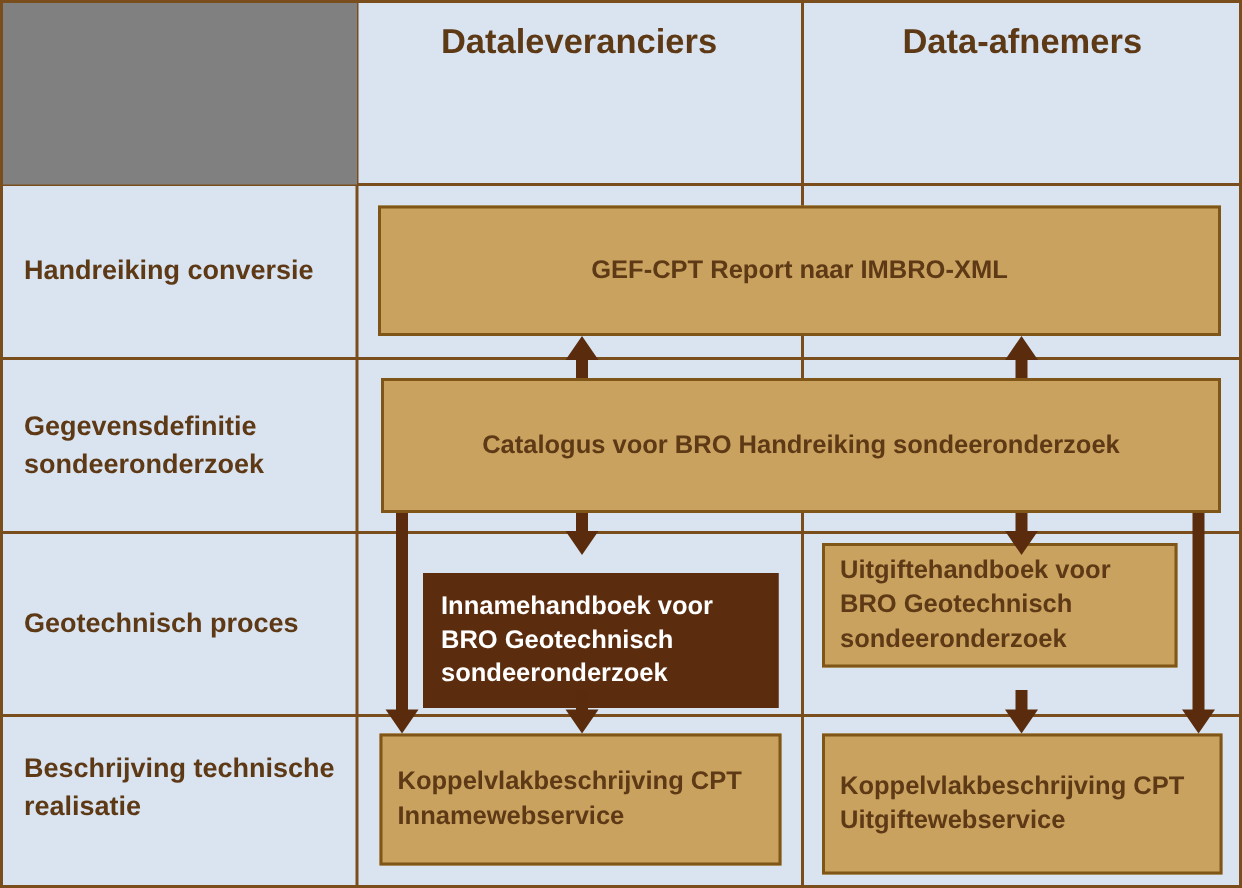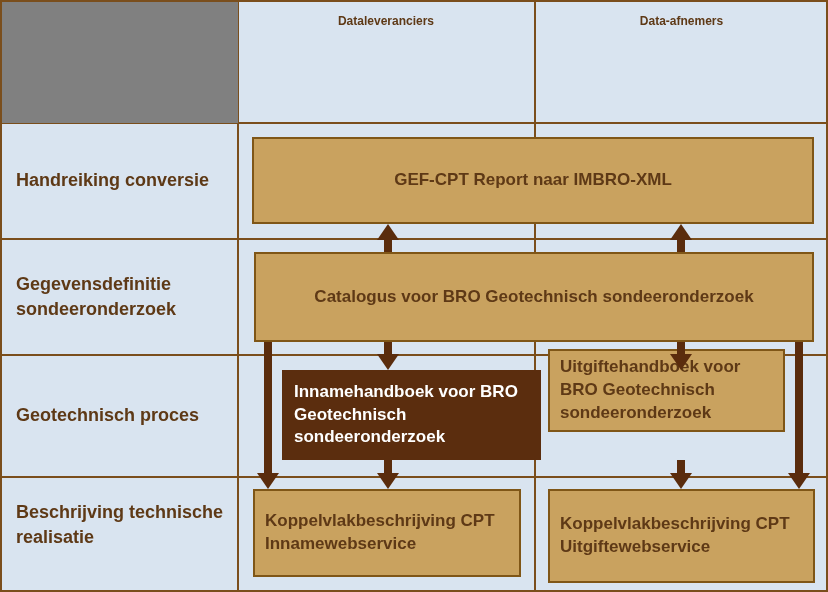--- a/index.html
+++ b/index.html
@@ -16,21 +16,21 @@
   .vline{width:2px;top:0;bottom:0;}
   .hline{height:2px;left:0;right:0;}
   .corner{
     position:absolute;left:0;top:0;width:236px;height:121px;
     background:var(--corner-gray,#808080);
   }
   .colhead{
     position:absolute;top:0;height:127px;
     display:flex;justify-content:center;align-items:flex-start;
     padding-top:12px;box-sizing:border-box;
-    font-size:12px;font-weight:bold;color:var(--text-brown,#5e3916);
+    font-size:23px;font-weight:bold;color:var(--text-brown,#5e3916);
   }
   .rowlabel{
     position:absolute;left:0;width:236px;
     display:flex;align-items:center;
     padding:11px 14px;box-sizing:border-box;
     font-size:18px;font-weight:bold;color:var(--text-brown,#5e3916);
     line-height:1.35;
   }
   .box{
     position:absolute;
@@ -73,25 +73,25 @@
   <div class="colhead" style="left:236px;width:296px">Dataleveranciers</div>
   <div class="colhead" style="left:533px;width:293px">Data-afnemers</div>
 
   <div class="rowlabel" style="top:121px;height:115px">Handreiking conversie</div>
   <div class="rowlabel" style="top:237px;height:115px">Gegevensdefinitie sondeeronderzoek</div>
   <div class="rowlabel" style="top:353px;height:121px">Geotechnisch proces</div>
   <div class="rowlabel" style="top:465px;height:115px">Beschrijving technische realisatie</div>
 
   <div class="box" style="left:250px;top:135px;width:562px;height:87px">GEF-CPT Report naar IMBRO-XML</div>
 
-  <div class="box" style="left:252px;top:250px;width:560px;height:90px">Catalogus voor BRO Geotechnisch sondeeronderzoek</div>
+  <div class="box" style="left:252px;top:250px;width:560px;height:90px">Catalogus voor BRO Handreiking sondeeronderzoek</div>
 
-  <div class="box dark" style="left:280px;top:368px;width:259px;height:90px">Innamehandboek voor BRO Geotechnisch sondeeronderzoek</div>
+  <div class="box dark" style="left:280px;top:380px;width:237px;height:90px">Innamehandboek voor BRO Geotechnisch sondeeronderzoek</div>
 
-  <div class="box" style="left:546px;top:347px;width:237px;height:83px">Uitgiftehandboek voor BRO Geotechnisch sondeeronderzoek</div>
+  <div class="box" style="left:546px;top:360px;width:237px;height:83px">Uitgiftehandboek voor BRO Geotechnisch sondeeronderzoek</div>
 
   <div class="box" style="left:251px;top:487px;width:268px;height:88px">Koppelvlakbeschrijving CPT Innamewebservice</div>
 
   <div class="box" style="left:546px;top:487px;width:267px;height:94px">Koppelvlakbeschrijving CPT Uitgiftewebservice</div>
 
   <div class="arrow up" style="left:375px;top:222px;height:28px">
     <div class="head"></div>
       <div class="shaft"></div>
   </div>
   <div class="arrow up" style="left:668px;top:222px;height:28px">

